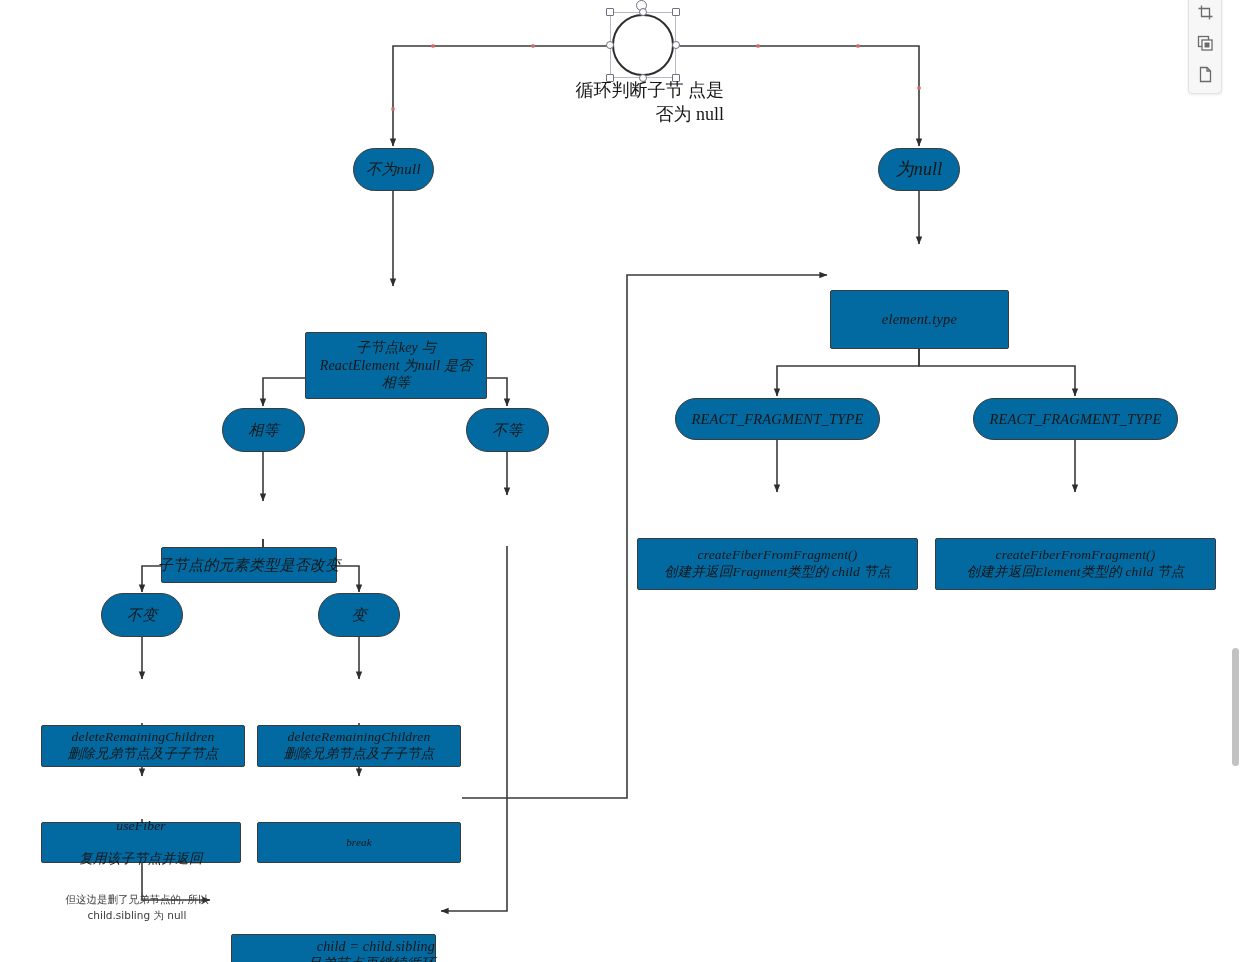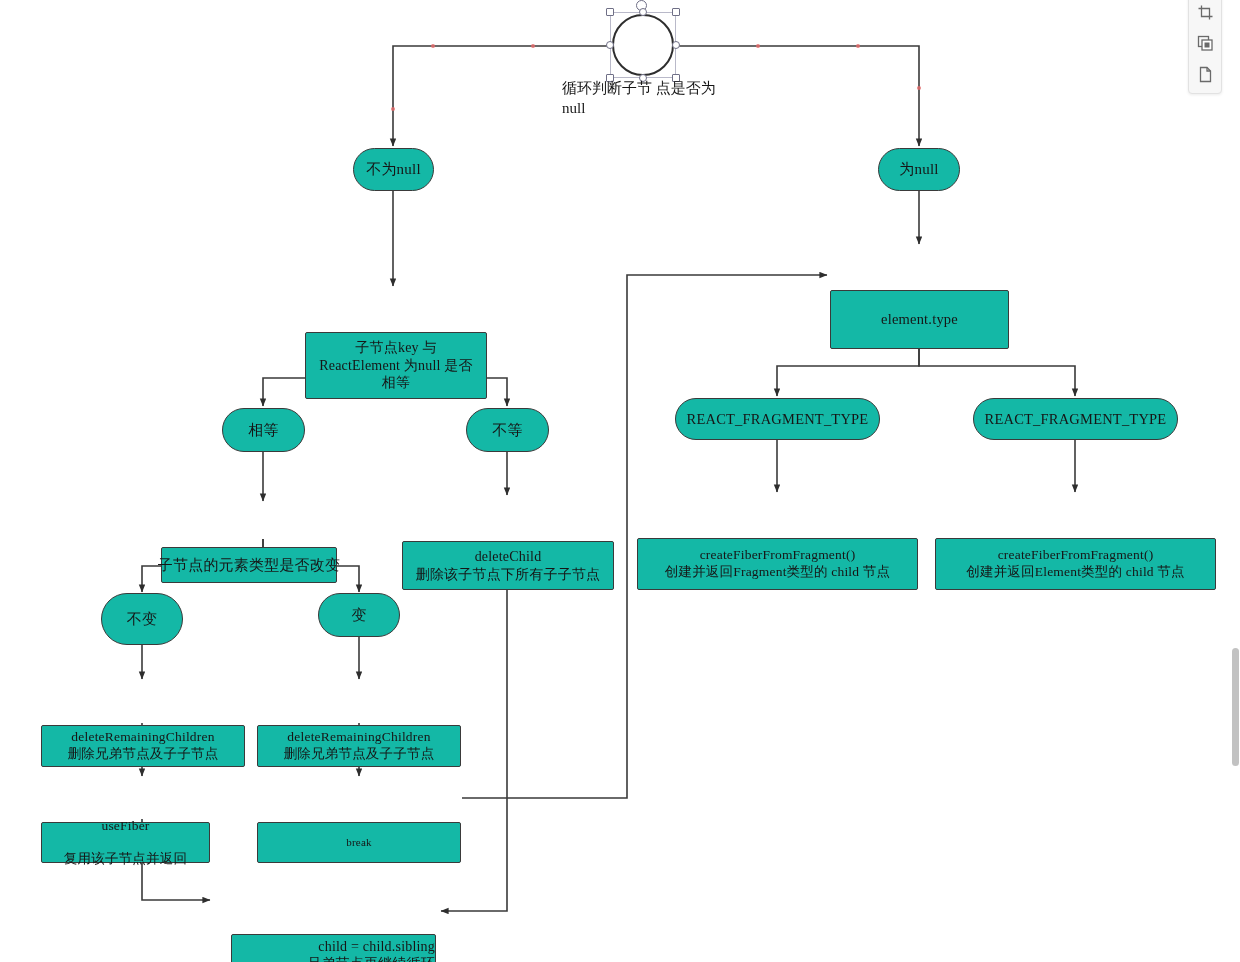--- a/index.html
+++ b/index.html
@@ -25,50 +25,51 @@
     position: absolute;
     left: 0; top: 0;
     width: 1240px;
     height: 962px;
     pointer-events: none;
   }
   .node {
     position: absolute;
     box-sizing: border-box;
     border: 1.6px solid #3a3a3a;
-    background: #14b8a6;
+    background: #0369a1;
     display: flex;
     flex-direction: column;
     align-items: center;
     justify-content: center;
     text-align: center;
     line-height: 1.25;
     color: #161616;
     letter-spacing: .2px;
+    font-style: italic;
   }
   .node.rect { border-radius: 2px; margin-top: 44px; }
   .node.stadium { border-radius: 999px; }
   .node .l1, .node .l2 { display: block; white-space: nowrap; }
 
   
   #loop-circle {
     position: absolute;
     left: 612px; top: 14px;
     width: 62px; height: 62px;
     border: 2px solid #2e2e2e;
     border-radius: 50%;
     background: #fff;
     box-sizing: border-box;
   }
   #loop-label {
     position: absolute;
     left: 562px; top: 78px;
     width: 162px;
-    text-align: left;
-    font-size: 15px;
+    text-align: right;
+    font-size: 18px;
     line-height: 1.35;
     color: #161616;
   }
   
   .sel-box {
     position: absolute;
     left: 610px; top: 12px;
     width: 66px; height: 66px;
     border: 1px solid #b9b9c9;
     box-sizing: border-box;
@@ -232,21 +233,21 @@
   <div class="edge-dot" style="left:531px; top:44px;"></div>
   <div class="edge-dot" style="left:391px; top:107px;"></div>
   <div class="edge-dot" style="left:756px; top:44px;"></div>
   <div class="edge-dot" style="left:856px; top:44px;"></div>
   <div class="edge-dot" style="left:917px; top:86px;"></div>
 
   <div class="node stadium" style="left:353px; top:148px; width:81px; height:43px; font-size:15px;">
     <span class="l1">不为null</span>
   </div>
 
-  <div class="node stadium" style="left:878px; top:148px; width:82px; height:43px; font-size:15px;">
+  <div class="node stadium" style="left:878px; top:148px; width:82px; height:43px; font-size:18px;">
     <span class="l1">为null</span>
   </div>
 
   <div class="node rect" style="left:305px; top:288px; width:182px; height:67px; font-size:14px;">
     <span class="l1">子节点key 与</span>
     <span class="l1">ReactElement 为null 是否</span>
     <span class="l1">相等</span>
   </div>
 
   <div class="node rect" style="left:830px; top:246px; width:179px; height:59px; font-size:14.5px;">
@@ -266,67 +267,67 @@
   </div>
 
   <div class="node stadium" style="left:973px; top:398px; width:205px; height:42px; font-size:14.5px;">
     <span class="l1">REACT_FRAGMENT_TYPE</span>
   </div>
 
   <div class="node rect" style="left:161px; top:503px; width:176px; height:36px; font-size:15px;">
     <span class="l1">子节点的元素类型是否改变</span>
   </div>
 
-  <div class="node rect" style="left:402px; top:497px; width:212px; height:49px; font-size:14px;">
-    <span class="l1">deleteChild</span>
-    <span class="l1">删除该子节点下所有子子节点</span>
-  </div>
 
   <div class="node rect" style="left:637px; top:494px; width:281px; height:52px; font-size:13.5px;">
     <span class="l1">createFiberFromFragment()</span>
     <span class="l1">创建并返回Fragment类型的 child 节点</span>
   </div>
 
   <div class="node rect" style="left:935px; top:494px; width:281px; height:52px; font-size:13.5px;">
     <span class="l1">createFiberFromFragment()</span>
     <span class="l1">创建并返回Element类型的 child 节点</span>
   </div>
 
-  <div class="node stadium" style="left:101px; top:593px; width:82px; height:52px; font-size:15px;">
+  <div class="node stadium" style="left:101px; top:593px; width:82px; height:44px; font-size:15px;">
     <span class="l1">不变</span>
   </div>
 
   <div class="node stadium" style="left:318px; top:593px; width:82px; height:44px; font-size:15px;">
     <span class="l1">变</span>
   </div>
 
   <div class="node rect" style="left:41px; top:681px; width:204px; height:42px; font-size:13.5px;">
     <span class="l1">deleteRemainingChildren</span>
     <span class="l1">删除兄弟节点及子子节点</span>
   </div>
 
   <div class="node rect" style="left:257px; top:681px; width:204px; height:42px; font-size:13.5px;">
     <span class="l1">deleteRemainingChildren</span>
     <span class="l1">删除兄弟节点及子子节点</span>
   </div>
 
-  <div class="node rect" style="left:41px; top:778px; width:169px; height:41px; font-size:13.5px;gap:16px;">
+  <div class="node rect" style="left:41px; top:778px; width:200px; height:41px; font-size:13.5px;gap:16px;">
     <span class="l1">useFiber</span>
     <span class="l1">复用该子节点并返回</span>
   </div>
 
   <div class="node rect" style="left:257px; top:778px; width:204px; height:41px; font-size:11px;">
     <span class="l1">break</span>
   </div>
 
   <div class="node rect" style="left:231px; top:890px; width:205px; height:42px; font-size:14px;align-items:flex-end;">
     <span class="l1">child = child.sibling</span>
     <span class="l1">兄弟节点再继续循环</span>
   </div>
 
+  <div class="annot">
+    <span class="l1">但这边是删了兄弟节点的,</span>
+    <span class="l1">所以 child.sibling 为 null</span>
+  </div>
 
   <div id="tool-rail">
     <div class="tool-btn" title="crop">
       <svg width="17" height="17" viewBox="0 0 17 17" fill="none" stroke="#6a6a6a" stroke-width="1.3">
         <path d="M4.5 1.5 V12.5 H15.5"></path>
         <path d="M1.5 4.5 H12.5 V15.5"></path>
       </svg>
     </div>
     <div class="tool-btn" title="copy">
       <svg width="17" height="17" viewBox="0 0 17 17" fill="none" stroke="#6a6a6a" stroke-width="1.3">

